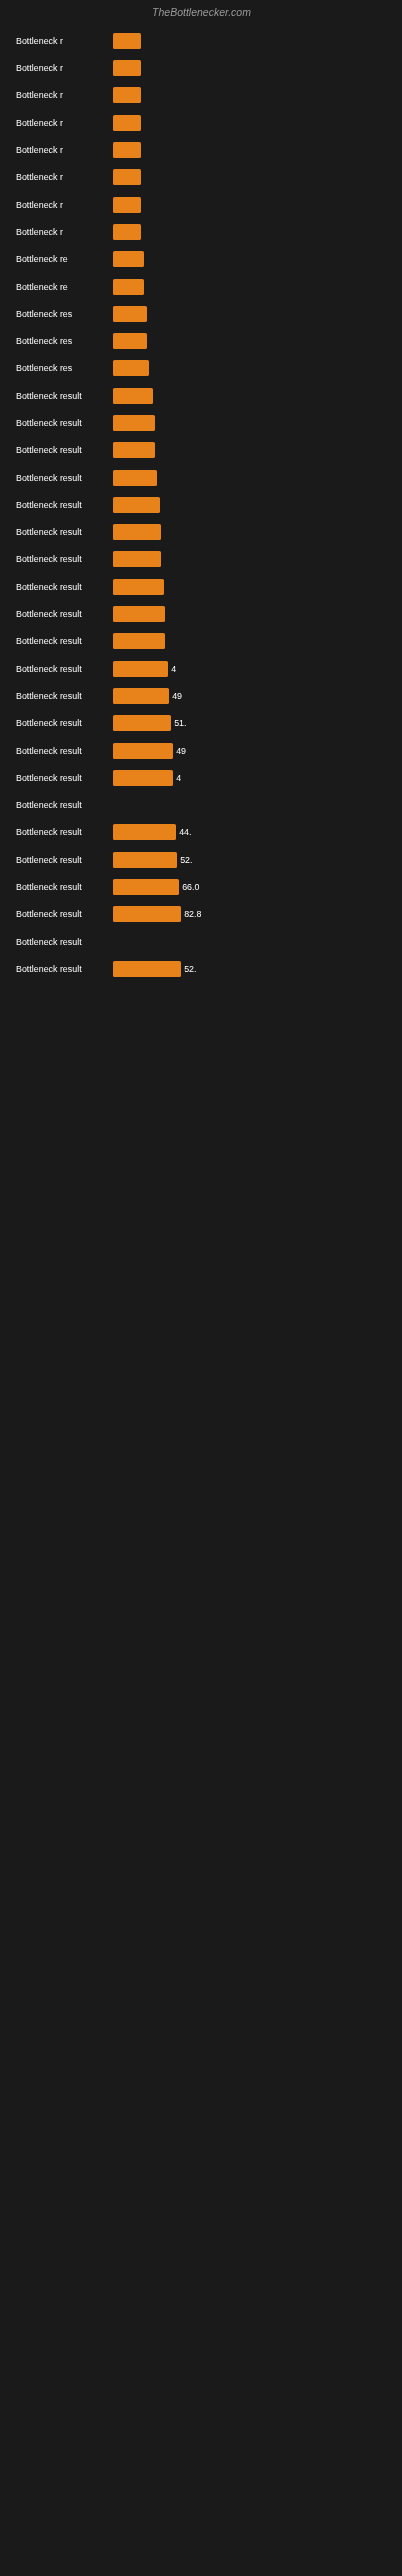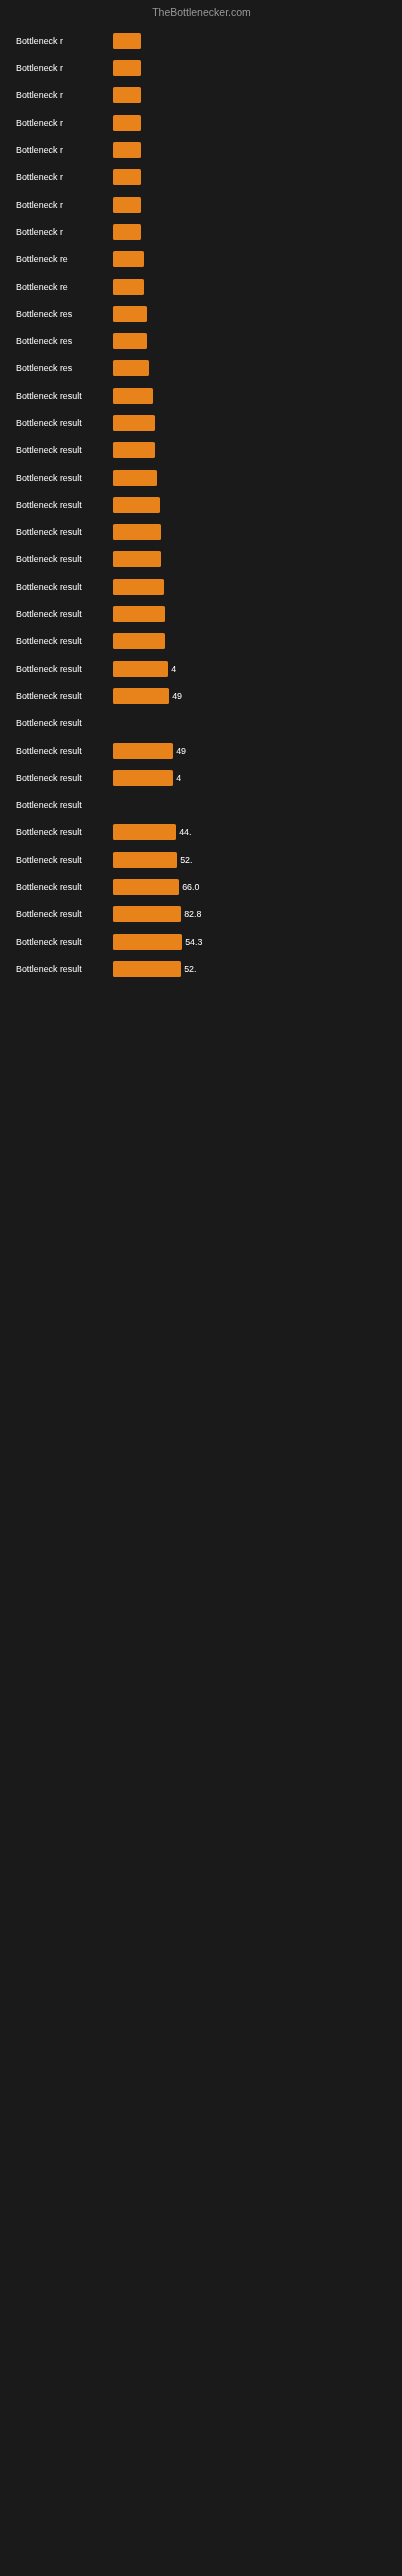--- a/index.html
+++ b/index.html
@@ -11,20 +11,21 @@
       background-color: #1a1a1a;
       font-family: Arial, sans-serif;
       width: 403px;
       min-height: 2576px;
     }
     .header {
       text-align: center;
       padding: 6.4px 0 3.2px 0;
       color: #999;
       font-size: 10.5px;
+      font-style: italic;
     }
     .chart-container {
       padding: 8px 16px;
       display: flex;
       flex-direction: column;
       gap: 0px;
     }
     .bar-row {
       display: flex;
       align-items: center;
@@ -236,20 +237,24 @@
     </div>
     <div class="bar-row">
       <span class="bar-label">Bottleneck result</span>
       <div class="bar-wrapper">
         <div class="bar" style="width: 56px;"></div>
         <span class="bar-value">49</span>
       </div>
     </div>
     <div class="bar-row">
       <span class="bar-label">Bottleneck result</span>
+      <div class="bar-wrapper">
+        <div class="bar" style="width: 58px;"></div>
+        <span class="bar-value">51.</span>
+      </div>
     </div>
     <div class="bar-row">
       <span class="bar-label">Bottleneck result</span>
       <div class="bar-wrapper">
         <div class="bar" style="width: 60px;"></div>
         <span class="bar-value">49</span>
       </div>
     </div>
     <div class="bar-row">
       <span class="bar-label">Bottleneck result</span>
@@ -284,24 +289,20 @@
     </div>
     <div class="bar-row">
       <span class="bar-label">Bottleneck result</span>
       <div class="bar-wrapper">
         <div class="bar" style="width: 68px;"></div>
         <span class="bar-value">82.8</span>
       </div>
     </div>
     <div class="bar-row">
       <span class="bar-label">Bottleneck result</span>
-      <div class="bar-wrapper">
-        <div class="bar" style="width: 69px;"></div>
-        <span class="bar-value">54.3</span>
-      </div>
     </div>
     <div class="bar-row">
       <span class="bar-label">Bottleneck result</span>
       <div class="bar-wrapper">
         <div class="bar" style="width: 68px;"></div>
         <span class="bar-value">52.</span>
       </div>
     </div>
   </div>
 

